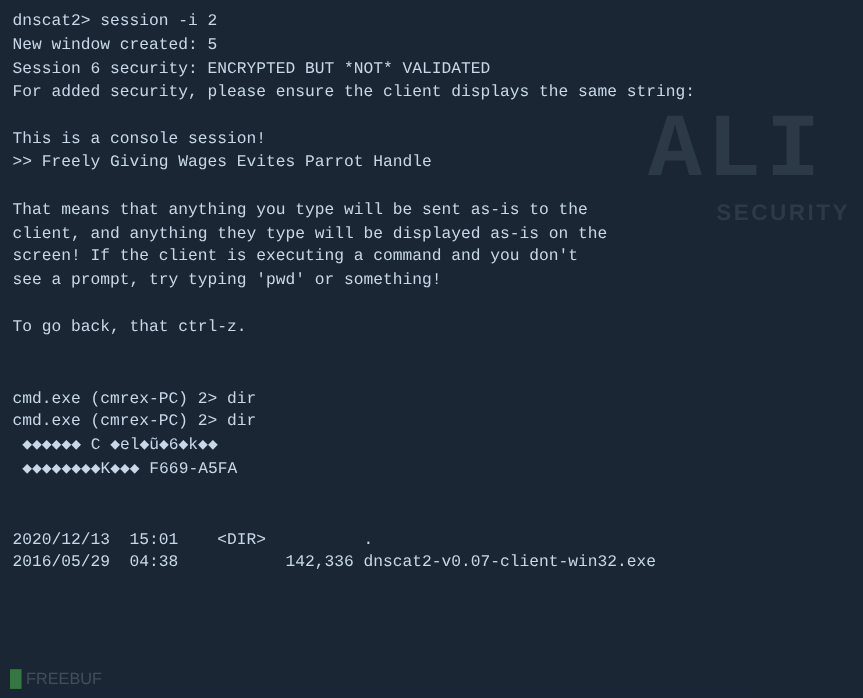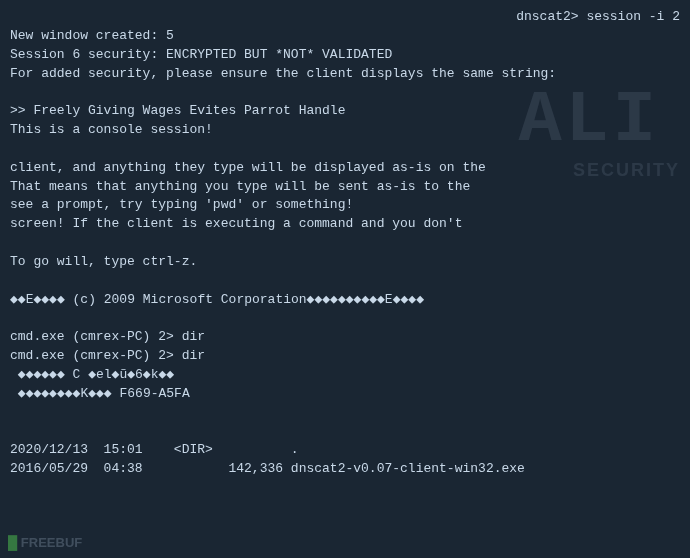--- a/index.html
+++ b/index.html
@@ -46,48 +46,47 @@
       letter-spacing: 2px;
       pointer-events: none;
     }
     .watermark-freebuf {
       position: absolute;
       bottom: 8px;
       left: 8px;
       font-size: 13px;
       color: rgba(180, 200, 220, 0.25);
       font-family: Arial, sans-serif;
-      font-weight: bold;
+      font-weight: normal;
       pointer-events: none;
     }
     .freebuf-green {
       color: rgba(80, 200, 80, 0.5);
     }
   </style>
 </head>
 <body>
 
 <div class="terminal">
   <div id="terminal-output">
-      <div class="line" style="color: rgb(200, 216, 232); text-align: right;">dnscat2&gt; session -i 2</div>
+      <div class="line" style="color: rgb(200, 216, 232);">dnscat2&gt; session -i 2</div>
       <div class="line">New window created: 5</div>
       <div class="line">Session 6 security: ENCRYPTED BUT *NOT* VALIDATED</div>
       <div class="line">For added security, please ensure the client displays the same string:</div>
       <div class="line">&nbsp;</div>
+      <div class="line">This is a console session!</div>
       <div class="line">&gt;&gt; Freely Giving Wages Evites Parrot Handle</div>
-      <div class="line">This is a console session!</div>
       <div class="line">&nbsp;</div>
+      <div class="line">That means that anything you type will be sent as-is to the</div>
       <div class="line">client, and anything they type will be displayed as-is on the</div>
-      <div class="line">That means that anything you type will be sent as-is to the</div>
+      <div class="line">screen! If the client is executing a command and you don't</div>
       <div class="line">see a prompt, try typing 'pwd' or something!</div>
-      <div class="line">screen! If the client is executing a command and you don't</div>
       <div class="line">&nbsp;</div>
-      <div class="line">To go will, type ctrl-z.</div>
+      <div class="line">To go back, that ctrl-z.</div>
       <div class="line">&nbsp;</div>
-      <div class="line">◆◆E◆◆◆◆ (c) 2009 Microsoft Corporation◆◆◆◆◆◆◆◆◆◆E◆◆◆◆</div>
       <div class="line">&nbsp;</div>
       <div class="line">cmd.exe (cmrex-PC) 2&gt; dir</div>
       <div class="line" style="color: rgb(200, 216, 232);">cmd.exe (cmrex-PC) 2&gt; dir</div>
       <div class="line"> ◆◆◆◆◆◆ C ◆el◆ũ◆6◆k◆◆</div>
       <div class="line"> ◆◆◆◆◆◆◆◆K◆◆◆ F669-A5FA</div>
       <div class="line">&nbsp;</div>
       <div class="line">&nbsp;</div>
       <div class="line">2020/12/13  15:01    &lt;DIR&gt;          .</div>
       <div class="line">2016/05/29  04:38           142,336 dnscat2-v0.07-client-win32.exe</div>
     </div>

